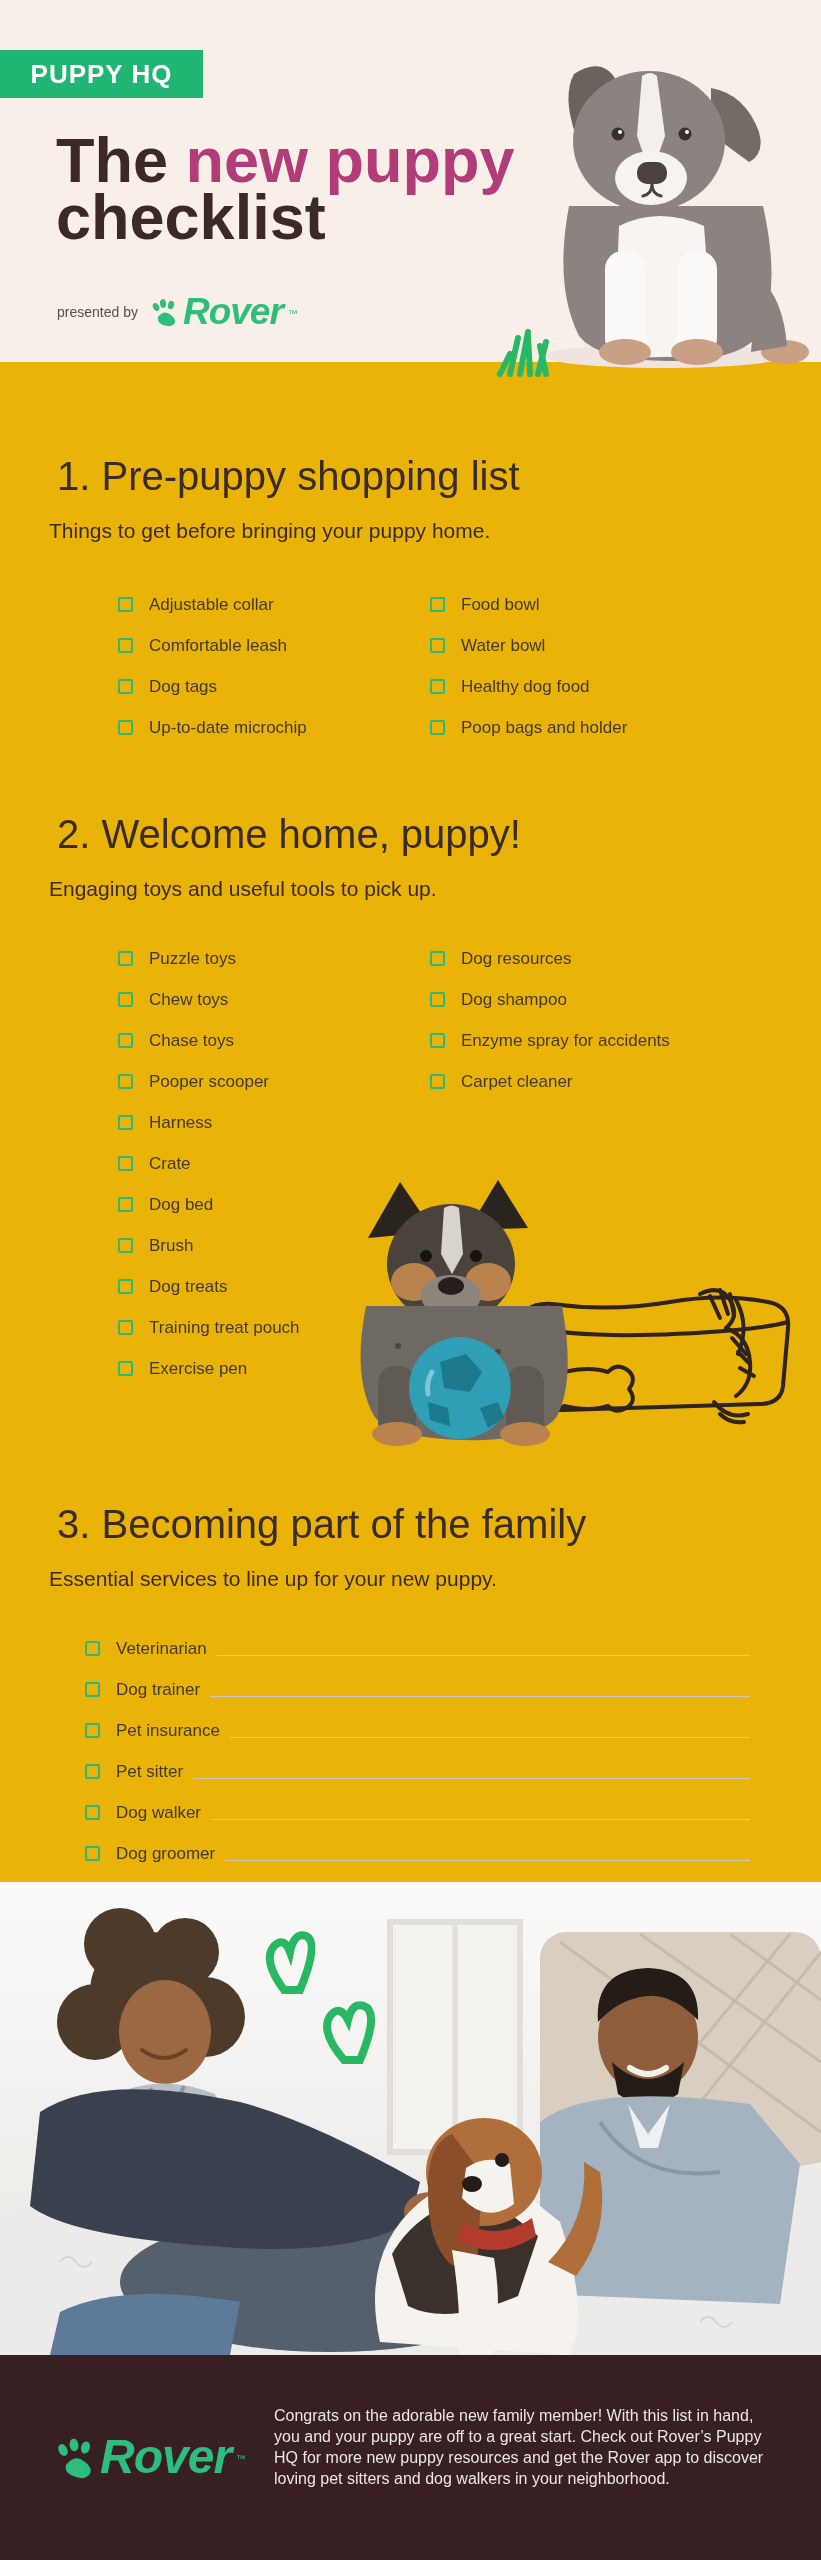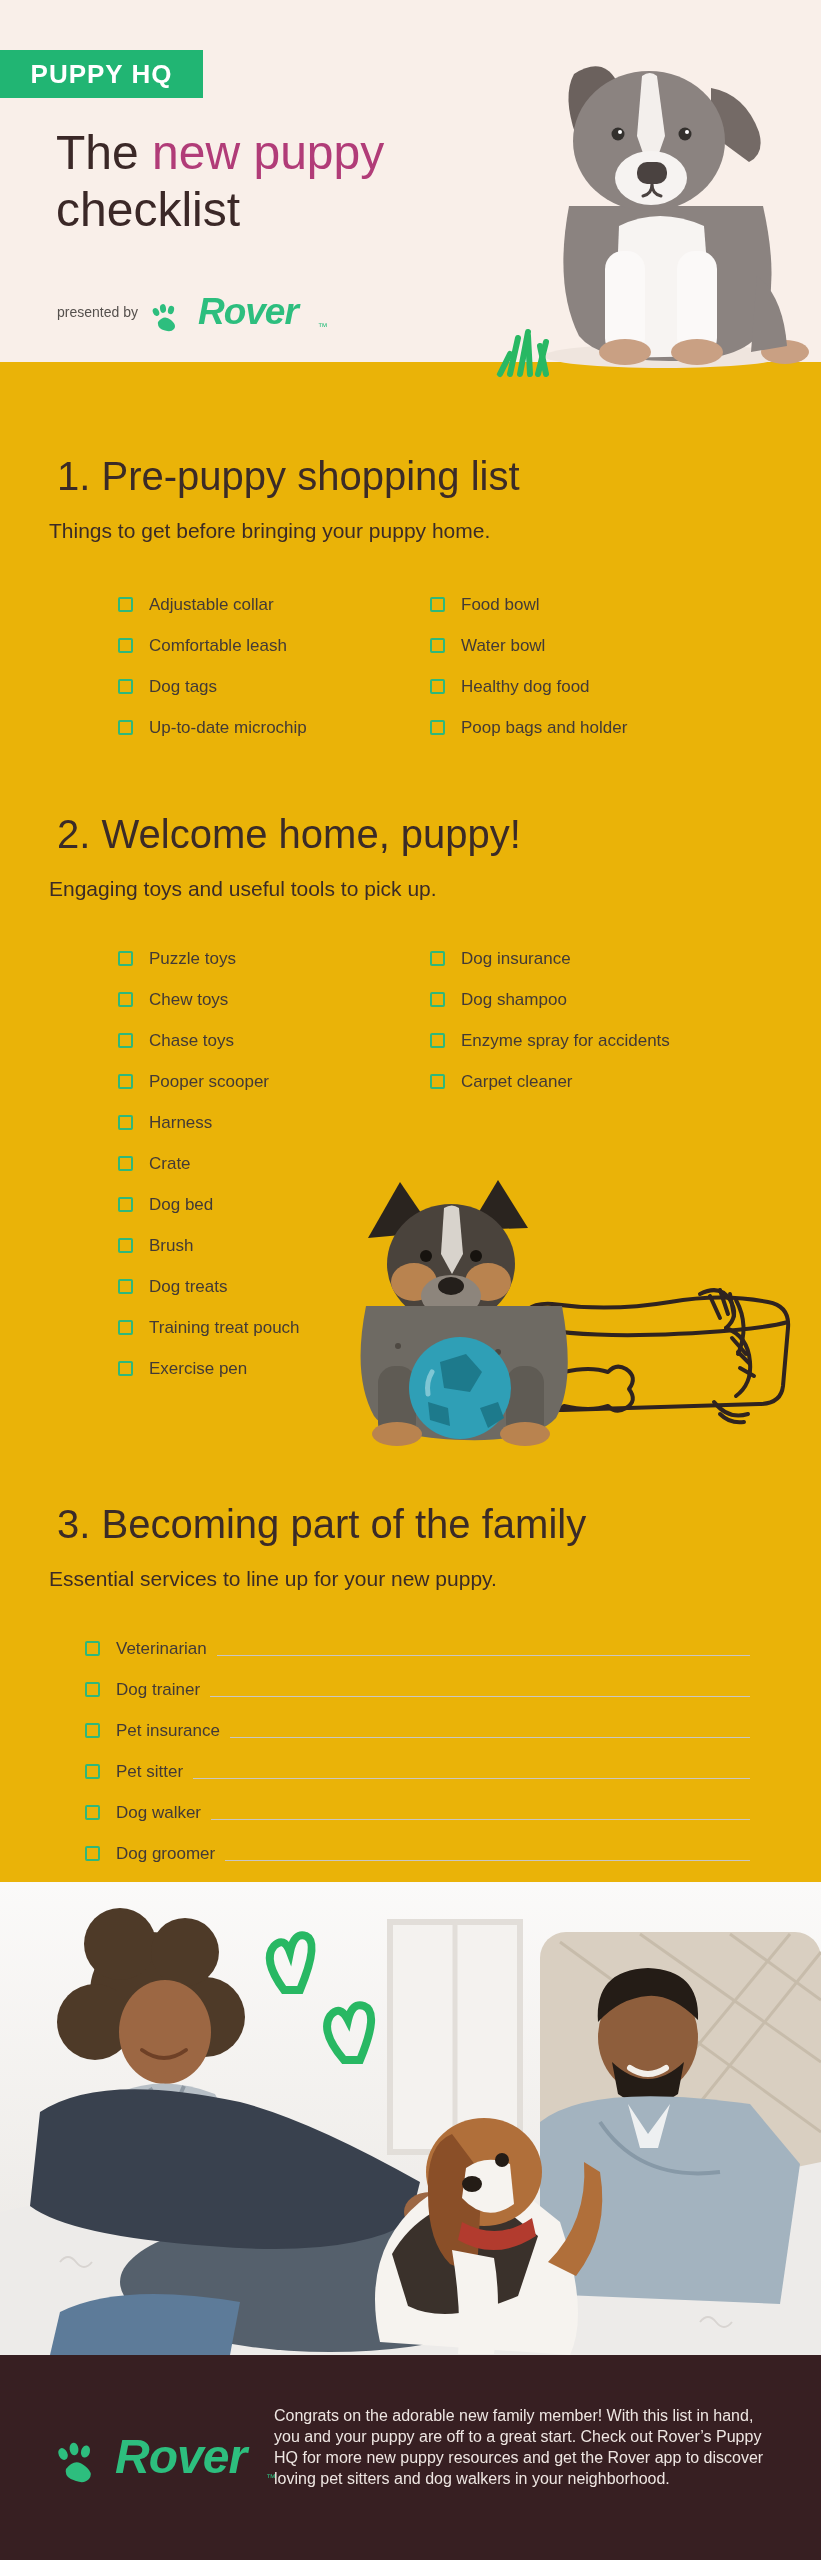--- a/index.html
+++ b/index.html
@@ -4,25 +4,25 @@
 <style>
   * { margin:0; padding:0; box-sizing:border-box; }
   body { background:#ffffff; font-family:"Liberation Sans", sans-serif; }
   .page { position:relative; width:821px; height:2560px; margin:0 auto; background:#eab308; overflow:hidden; }
 
   
   .header { position:absolute; top:0; left:0; width:821px; height:362px; background:#f9efe9; }
   .badge { position:absolute; top:50px; left:0; width:203px; height:48px; background:#21b573;
            display:flex; align-items:center; justify-content:center; }
   .badge span { color:#ffffff; font-weight:bold; font-size:26px; letter-spacing:1px; }
-  .title { position:absolute; top:124px; left:56px; font-size:48px; line-height:57px; font-weight:normal; color:#3b2827; }
+  .title { position:absolute; top:132px; left:56px; font-size:63px; line-height:57px; font-weight:bold; color:#3b2827; }
   .title .accent { color:#b13c78; }
   .presented { position:absolute; top:292px; left:57px; display:flex; align-items:center; gap:12px; }
   .presented-label { font-size:14px; color:#55504d; }
-  .rover-logo { display:flex; align-items:flex-end; gap:20px; }
+  .rover-logo { display:flex; align-items:center; gap:5px; }
   .rover-word { font-weight:bold; font-style:italic; letter-spacing:-1px; color:#2dbe7e; }
   .rover-logo.small .rover-word { font-size:37px; line-height:40px; }
   .rover-logo.big .rover-word { font-size:48px; line-height:52px; }
   .tm { font-size:10px; color:#2dbe7e; margin-top:2px; }
   .puppy-art { position:absolute; top:26px; right:2px; }
   .grass-doodle { position:absolute; top:328px; left:494px; z-index:3; }
 
   
   .section { position:absolute; left:0; width:821px;margin-top:12px; }
   .sec-heading { padding-left:57px; font-size:40px; line-height:48px; color:#3b2b27; font-weight:400; }
@@ -206,21 +206,21 @@
             <span class="check-label">Training treat pouch</span>
           </div>
           <div class="check-row">
             <span class="checkbox"></span>
             <span class="check-label">Exercise pen</span>
           </div>
         </div>
       <div class="col">
           <div class="check-row">
             <span class="checkbox"></span>
-            <span class="check-label">Dog insurance</span>
+            <span class="check-label">Dog resources</span>
           </div>
           <div class="check-row">
             <span class="checkbox"></span>
             <span class="check-label">Dog shampoo</span>
           </div>
           <div class="check-row">
             <span class="checkbox"></span>
             <span class="check-label">Enzyme spray for accidents</span>
           </div>
           <div class="check-row">

